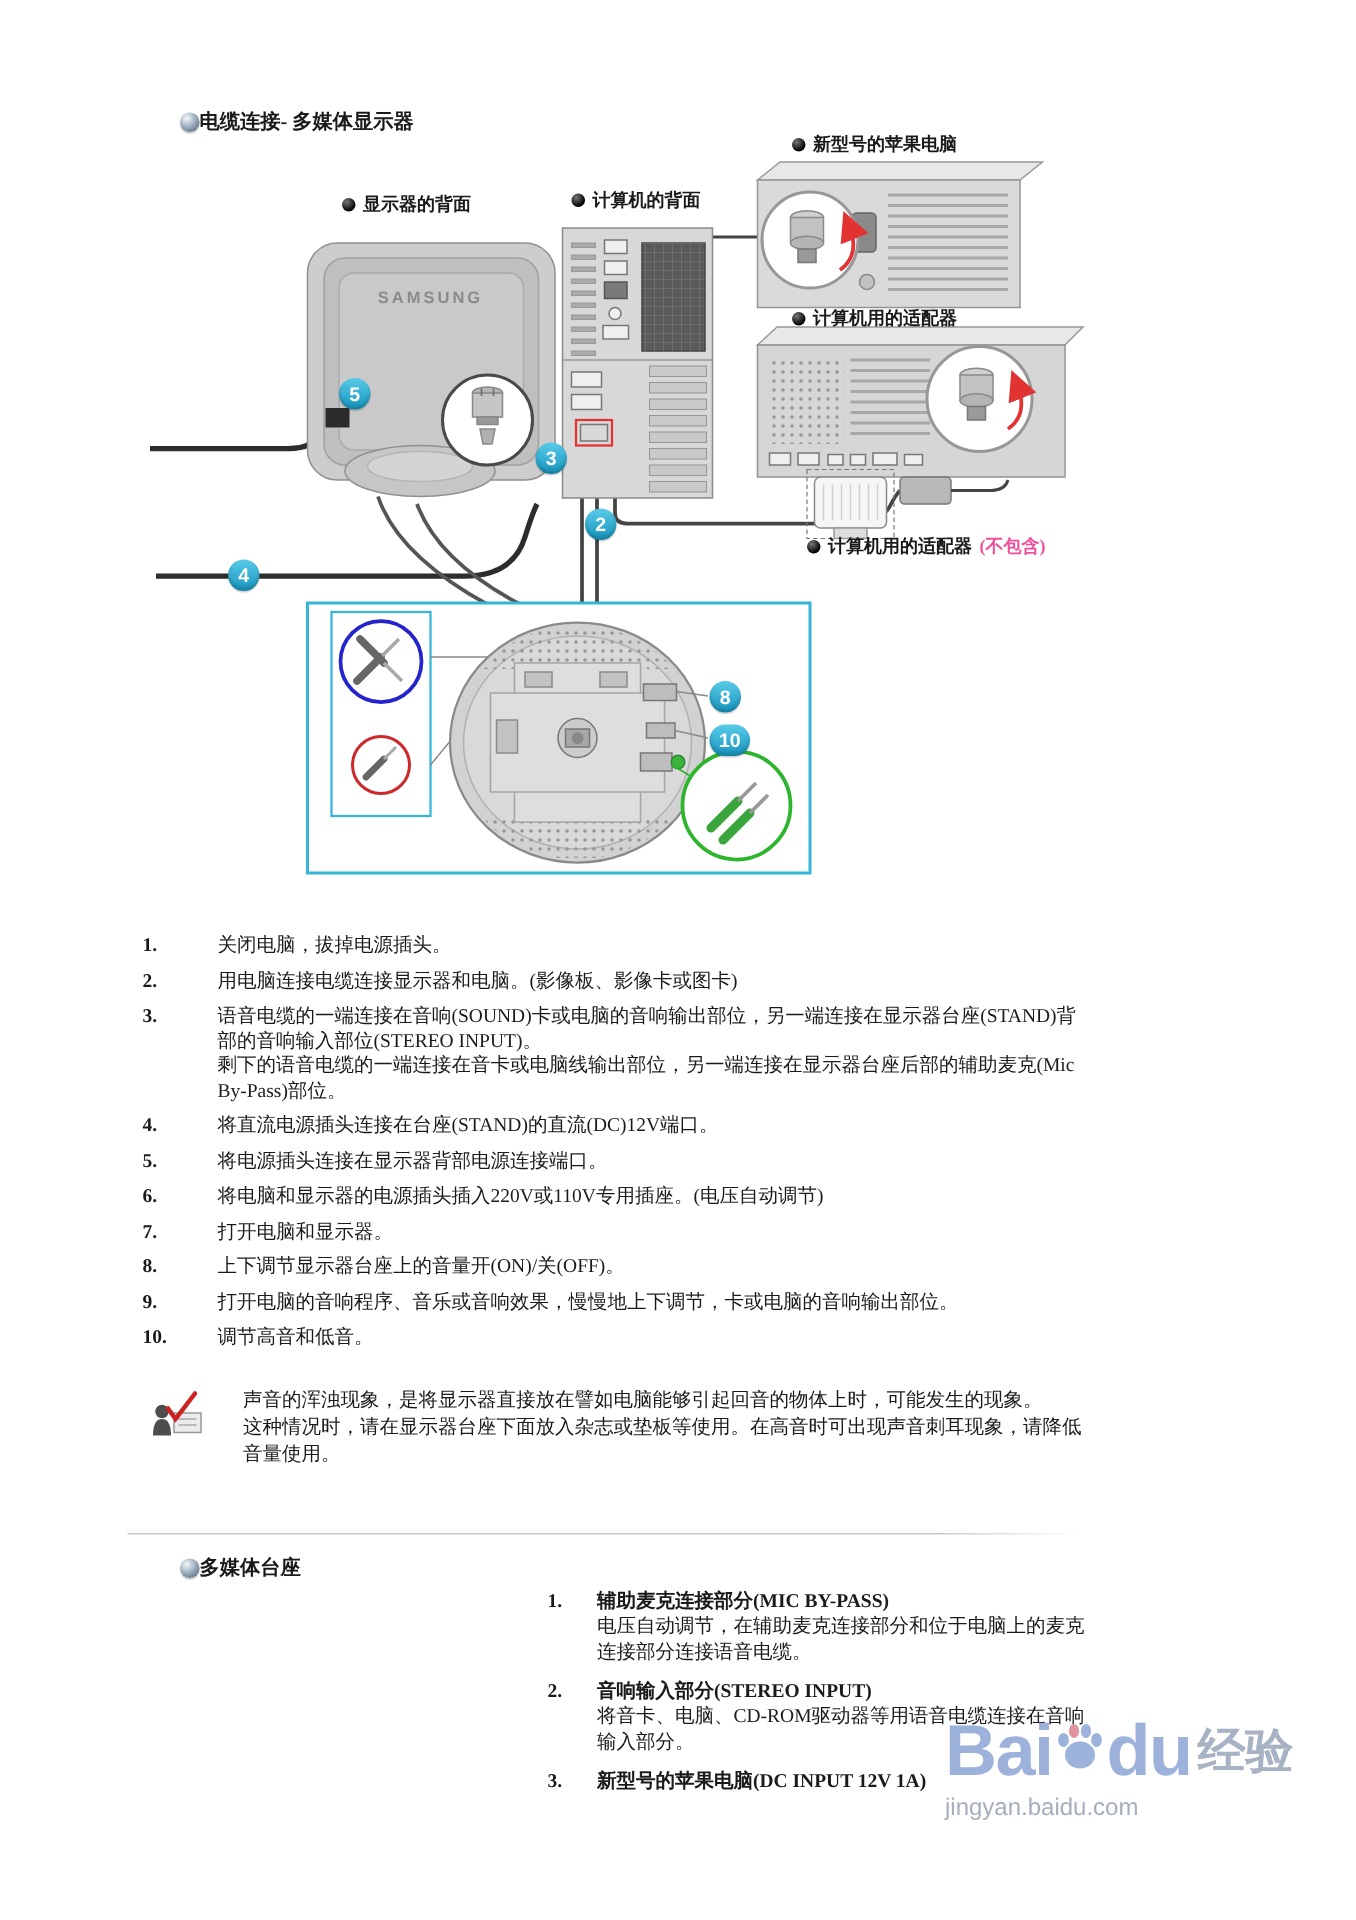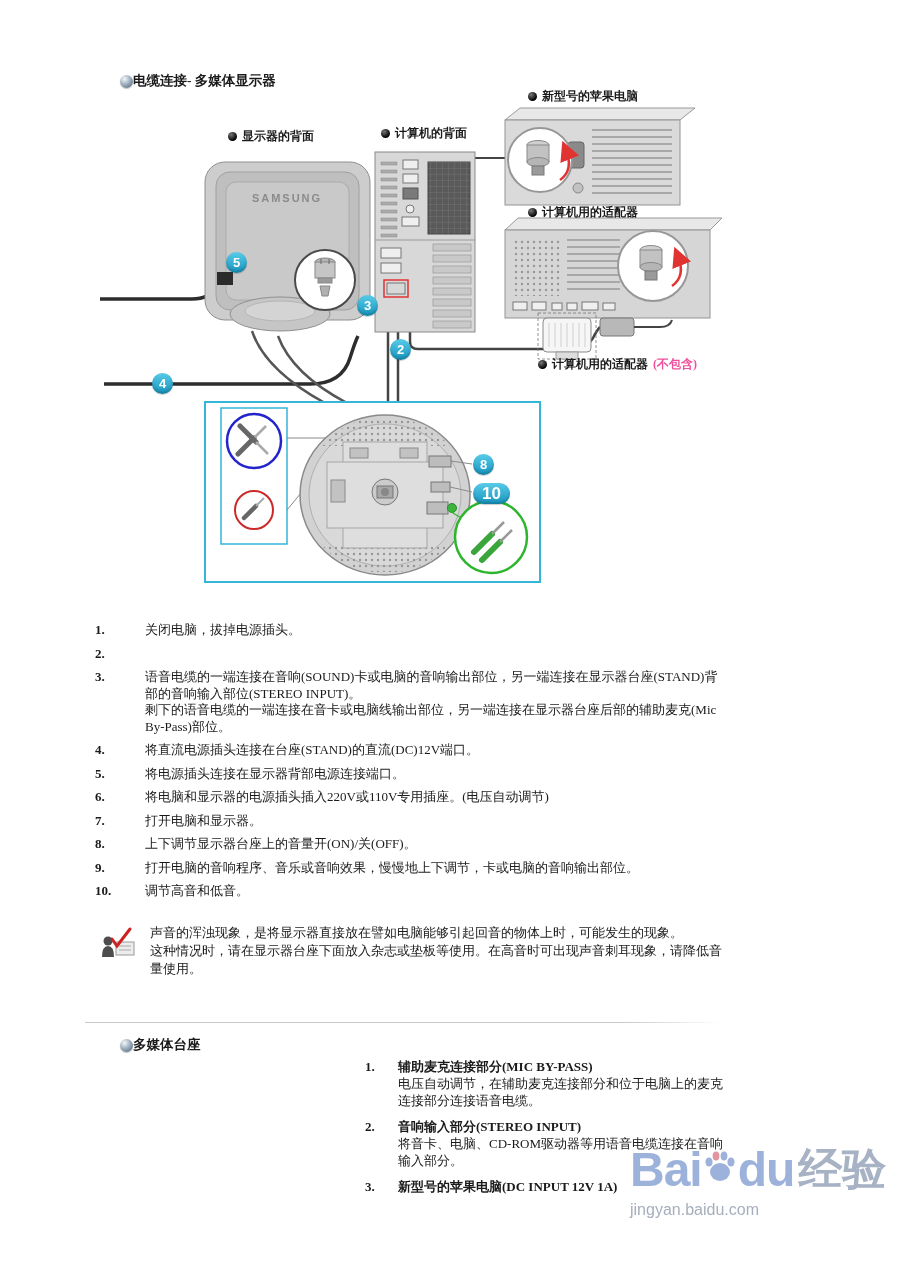--- a/index.html
+++ b/index.html
@@ -18,50 +18,50 @@
   .diagram svg{position:absolute;left:0;top:0;}
   .dlabel{position:absolute;display:flex;align-items:center;gap:5px;font-size:12px;font-weight:bold;white-space:nowrap;}
   .dot{width:9px;height:9px;border-radius:50%;flex-shrink:0;
        background:radial-gradient(circle at 35% 30%, #777 0%, #000 70%);}
   .pink{font-weight:bold;}
   .badge{position:absolute;width:21px;height:21px;border-radius:50%;
          background:linear-gradient(#58cbe8,#1795be);color:#fff;
          font-family:"Liberation Sans","DejaVu Sans",sans-serif;font-weight:bold;font-size:13px;
          display:flex;align-items:center;justify-content:center;
          box-shadow:inset 0 -2px 3px rgba(0,0,0,.18), 0 1px 1px rgba(0,0,0,.2);}
-  .badge.wide{width:37px;border-radius:11px;font-size:17px;}
+  .badge.wide{width:27px;border-radius:11px;font-size:13px;}
 
   
   .instructions{position:absolute;left:95px;top:622px;width:632px;}
   .ins-row{display:flex;margin-bottom:7px;font-size:13px;line-height:16.5px;}
   .ins-num{width:50px;flex-shrink:0;font-weight:bold;}
   .ins-txt{white-space:pre-line;}
 
   
-  .note{position:absolute;left:100px;top:924px;width:632px;display:flex;gap:12px;}
+  .note{position:absolute;left:100px;top:924px;width:632px;display:flex;gap:24px;}
   .note-icon{flex-shrink:0;margin-top:2px;}
   .note-text{font-size:13px;line-height:18px;white-space:pre-line;}
 
   .divider{position:absolute;left:85px;top:1022px;width:636px;height:1px;
            background:linear-gradient(to right,#c9c9c9 85%,rgba(201,201,201,0));}
 
   
   .stand-list{position:absolute;left:365px;top:1058px;width:360px;}
   .stand-item{display:flex;margin-bottom:9px;font-size:13px;line-height:17px;}
   .stand-num{width:33px;flex-shrink:0;font-weight:bold;}
   .stand-title{font-weight:bold;}
   .stand-desc{white-space:pre-line;}
   .stand-item:last-child{margin-top:6px;}
 
   
   .watermark{position:absolute;left:630px;top:1140px;opacity:.92;}
   .wm-row{display:flex;align-items:center;}
   .wm-bai,.wm-du{font-family:"Liberation Sans","DejaVu Sans",sans-serif;font-weight:bold;
                  font-size:48px;color:rgba(134,160,210,.88);letter-spacing:-1px;}
-  .wm-jy{font-size:44px;font-weight:bold;color:rgba(142,156,180,.85);margin-left:4px;}
+  .wm-jy{font-size:32px;font-weight:bold;color:rgba(142,156,180,.85);margin-left:4px;}
   .wm-url{font-family:"Liberation Sans","DejaVu Sans",sans-serif;font-size:16px;
           color:#9fa8b8;margin-top:2px;}
 </style>
 </head>
 <body>
 
 <div class="page">
 
   <div class="sec-header" style="left:120px;top:72px;">
     <span class="ball"></span>
@@ -307,20 +307,21 @@
     <div class="badge wide" style="left:373px;top:393px;">10</div>
   </div>
 
   <div class="instructions">
     <div class="ins-row">
         <span class="ins-num">1.</span>
         <span class="ins-txt">关闭电脑，拔掉电源插头。</span>
       </div>
     <div class="ins-row">
         <span class="ins-num">2.</span>
+        <span class="ins-txt">用电脑连接电缆连接显示器和电脑。(影像板、影像卡或图卡)</span>
       </div>
     <div class="ins-row">
         <span class="ins-num">3.</span>
         <span class="ins-txt">语音电缆的一端连接在音响(SOUND)卡或电脑的音响输出部位，另一端连接在显示器台座(STAND)背部的音响输入部位(STEREO INPUT)。
 剩下的语音电缆的一端连接在音卡或电脑线输出部位，另一端连接在显示器台座后部的辅助麦克(Mic By-Pass)部位。</span>
       </div>
     <div class="ins-row">
         <span class="ins-num">4.</span>
         <span class="ins-txt">将直流电源插头连接在台座(STAND)的直流(DC)12V端口。</span>
       </div>

